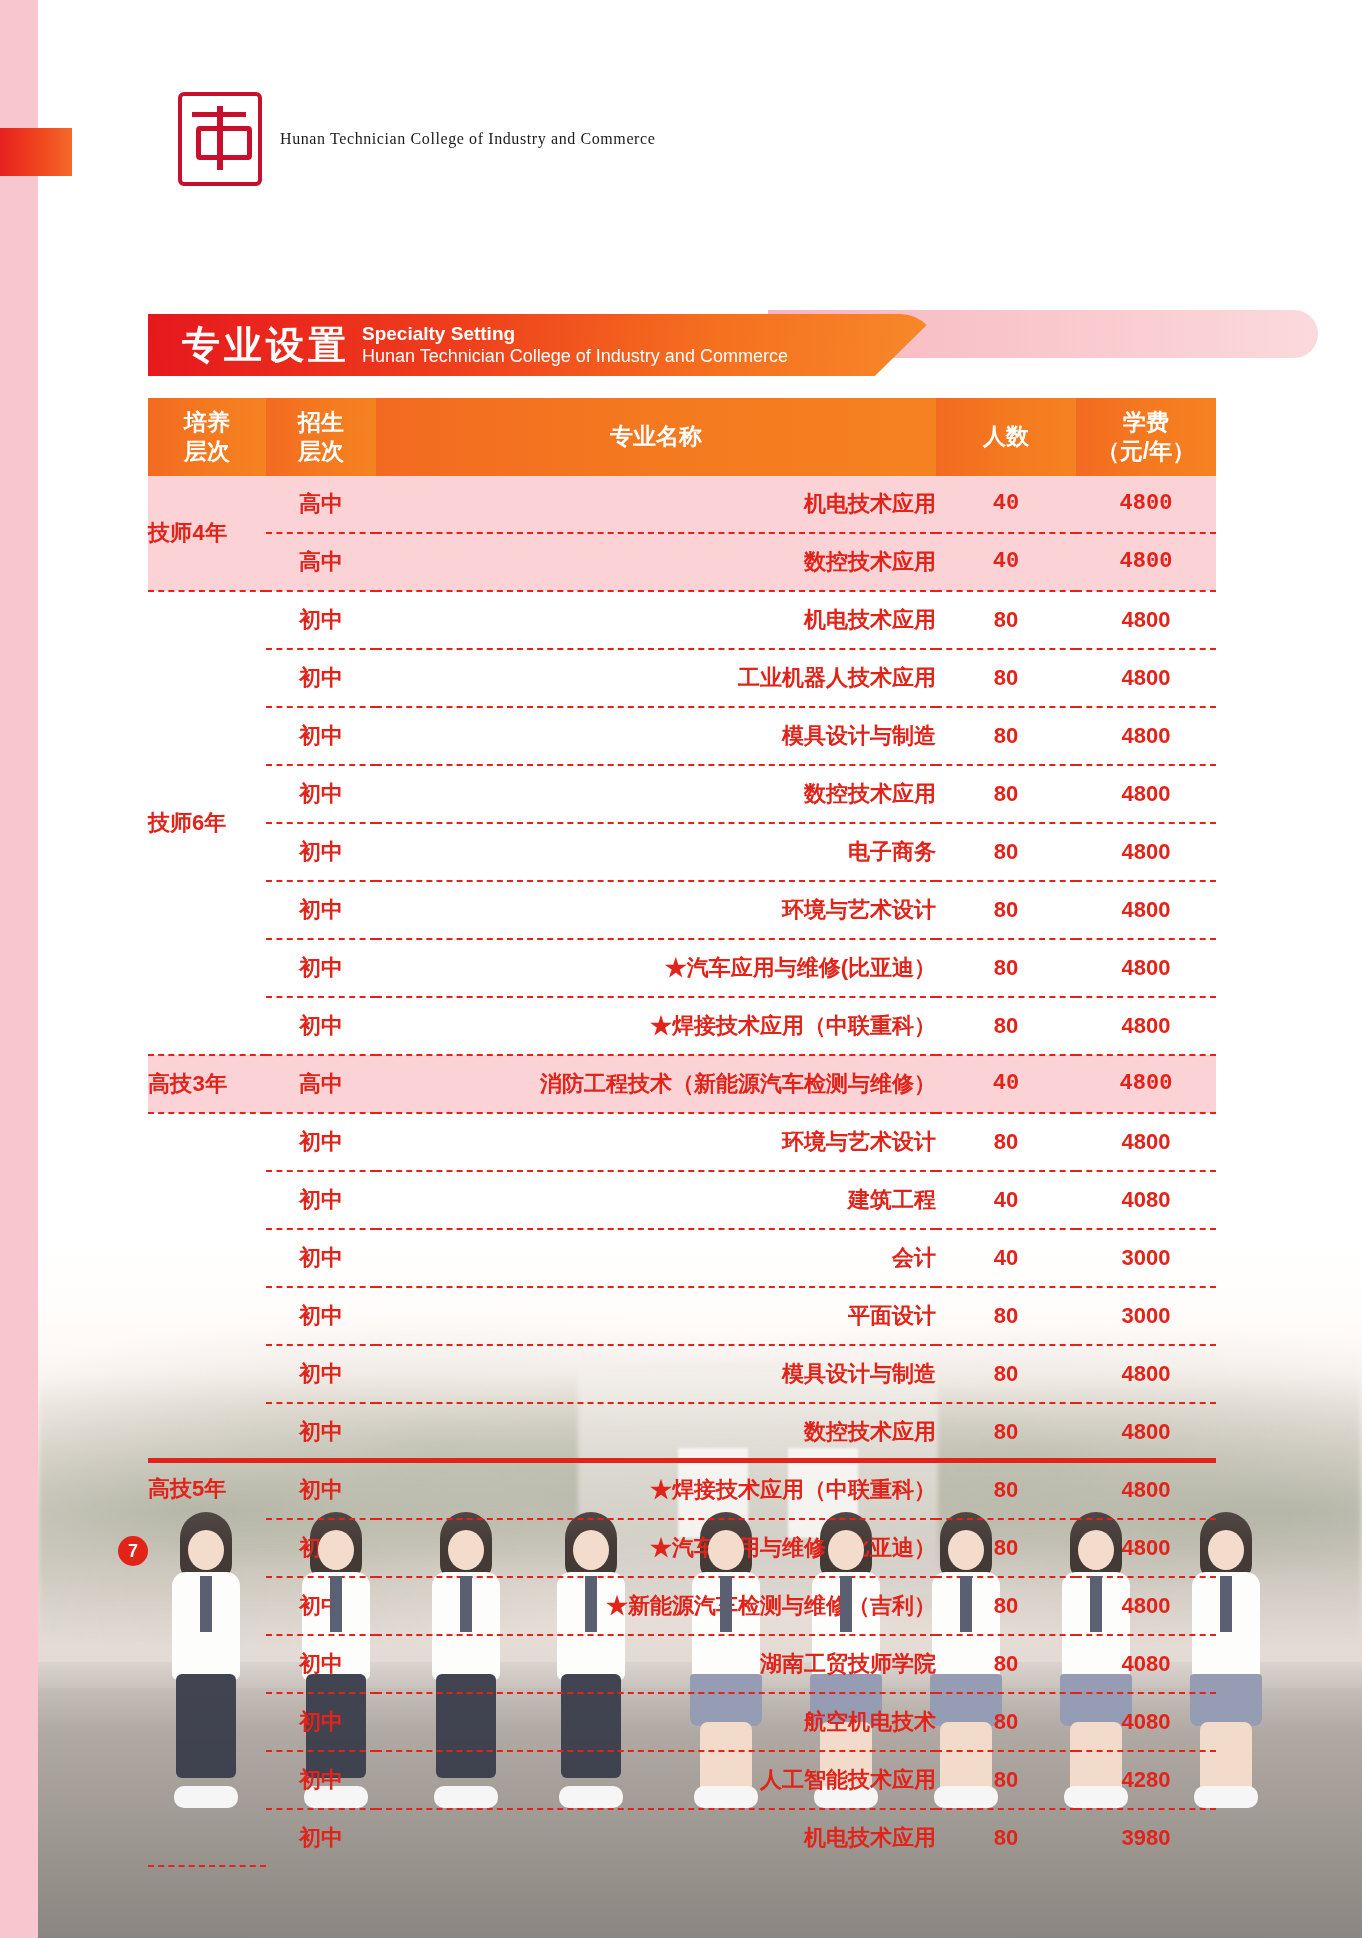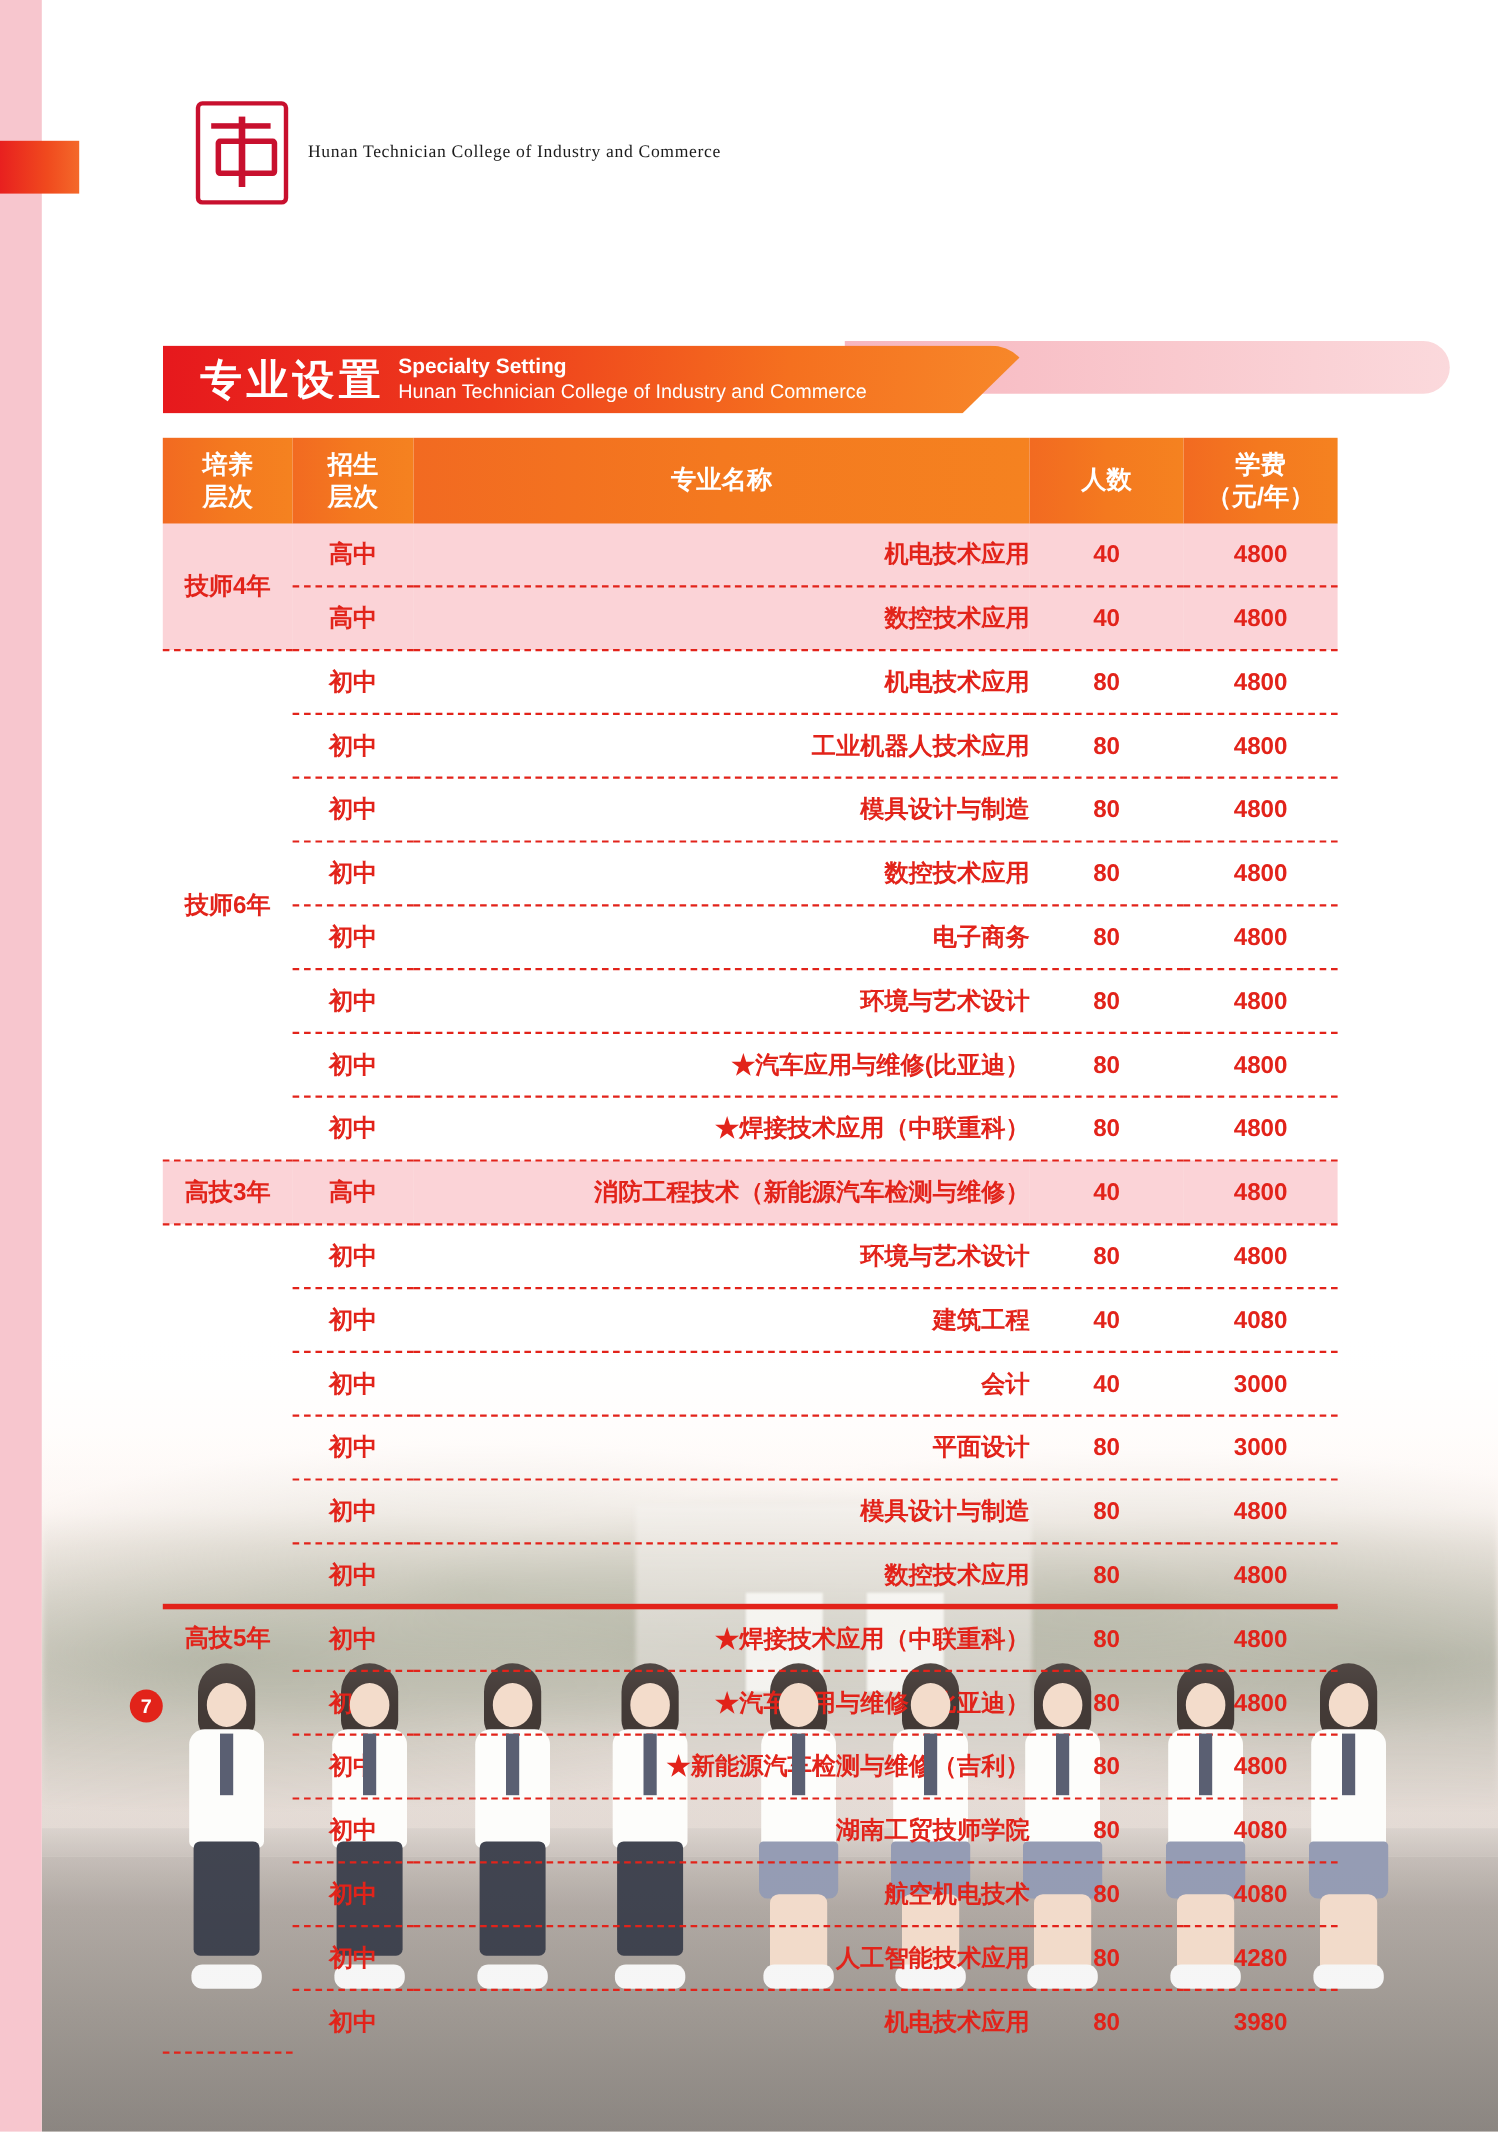--- a/index.html
+++ b/index.html
@@ -293,26 +293,26 @@
     font-size: 22px;
     color: #e2231a;
     font-weight: bold;
     padding: 13px 0;
     border-bottom: 2px dashed #e2231a;
     background: transparent;
   }
   td.center { text-align: center; }
   td.name { text-align: right; padding-left: 36px; }
   td.group {
-    text-align: center;
     border-bottom: 2px dashed #e2231a;
     font-size: 22px;
   }
   tr.hl td {
     background: rgba(245,150,160,0.42);
+    font-family: Liberation Mono, monospace;
   }
   tr:last-child td {
     border-bottom: none;
   }
   .table-bottom-rule {
     position: absolute;
     left: 148px;
     top: 1458px;
     width: 1068px;
     height: 5px;

